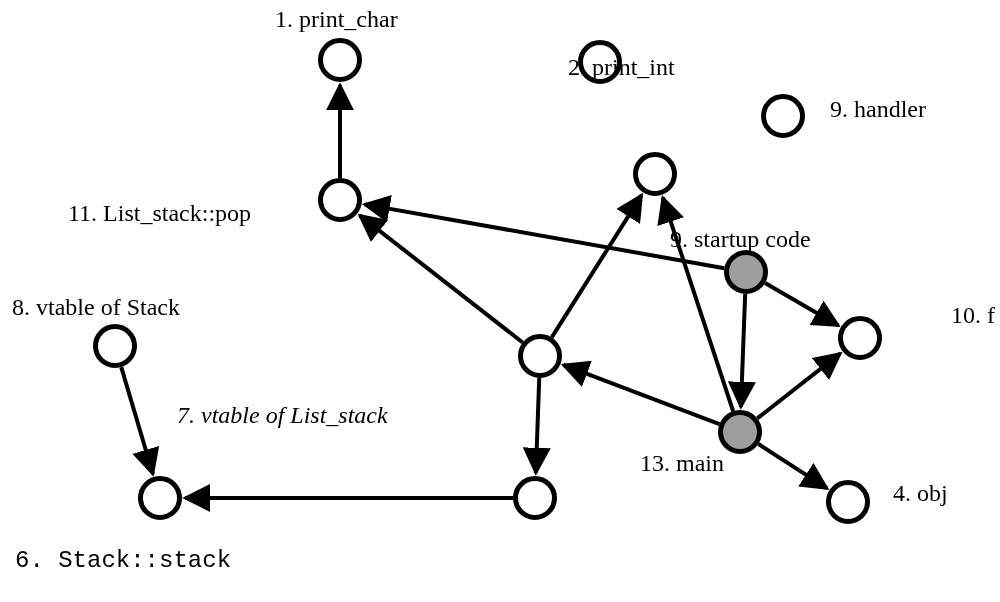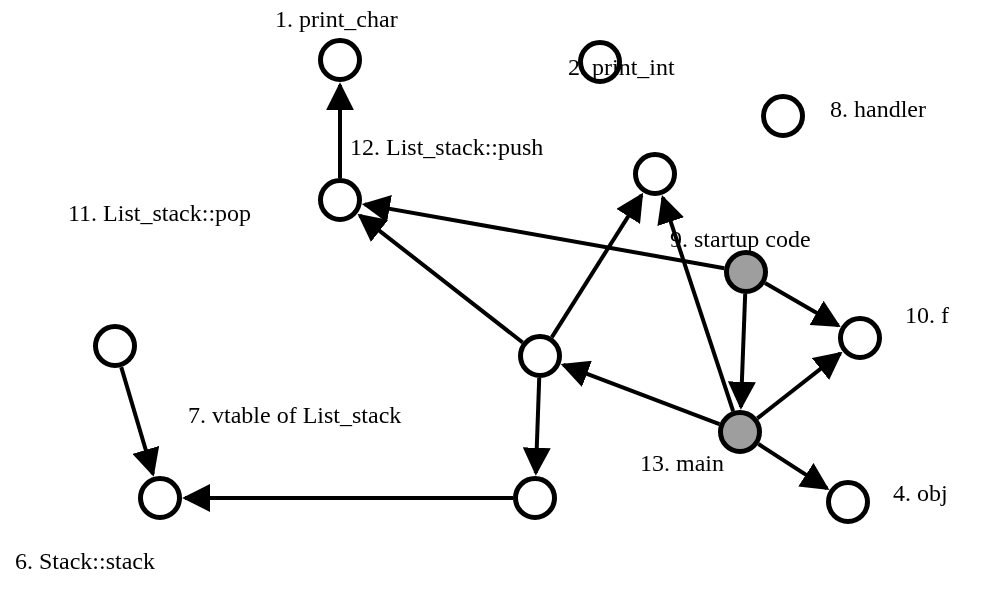--- a/index.html
+++ b/index.html
@@ -83,22 +83,22 @@
   <div class="node" id="node-n7" style="left: 518px; top: 334px;"></div>
   <div class="node" id="node-n8" style="left: 93px; top: 324px;"></div>
   <div class="node shaded" id="node-n9" style="left: 724px; top: 250px;"></div>
   <div class="node" id="node-n10" style="left: 838px; top: 316px;"></div>
   <div class="node" id="node-n11" style="left: 318px; top: 178px;"></div>
   <div class="node" id="node-n12" style="left: 633px; top: 152px;"></div>
   <div class="node shaded" id="node-n13" style="left: 718px; top: 410px;"></div>
 
   <div class="label" id="label-n1" style="left: 275px; top: 6px;">1. print_char</div>
   <div class="label" id="label-n2" style="left: 568px; top: 6px; margin-top: 48px;">2. print_int</div>
-  <div class="label" id="label-n3" style="left: 830px; top: 96px;">8. handler</div>
+  <div class="label" id="label-n3" style="left: 830px; top: 96px;">9. handler</div>
   <div class="label" id="label-n4" style="left: 893px; top: 480px;">4. obj</div>
-  <div class="label" id="label-n6" style="left: 15px; top: 548px;">6. Stack::stack</div>
-  <div class="label" id="label-n7" style="left: 188px; top: 402px;">7. vtable of List_stack</div>
+  <div class="label" id="label-n6" style="left: 15px; top: 548px; font-family: Liberation Mono, monospace;">6. Stack::stack</div>
+  <div class="label" id="label-n7" style="left: 177px; top: 402px; font-style: italic;">7. vtable of List_stack</div>
+  <div class="label" id="label-n8" style="left: 12px; top: 294px;">8. vtable of Stack</div>
   <div class="label" id="label-n9" style="left: 670px; top: 226px;">9. startup code</div>
-  <div class="label" id="label-n10" style="left: 905px; top: 302px;">10. f</div>
+  <div class="label" id="label-n10" style="left: 951px; top: 302px;">10. f</div>
   <div class="label" id="label-n11" style="left: 68px; top: 200px;">11. List_stack::pop</div>
-  <div class="label" id="label-n12" style="left: 350px; top: 134px;">12. List_stack::push</div>
   <div class="label" id="label-n13" style="left: 640px; top: 450px;">13. main</div>
 </div>
 
 </body></html>

